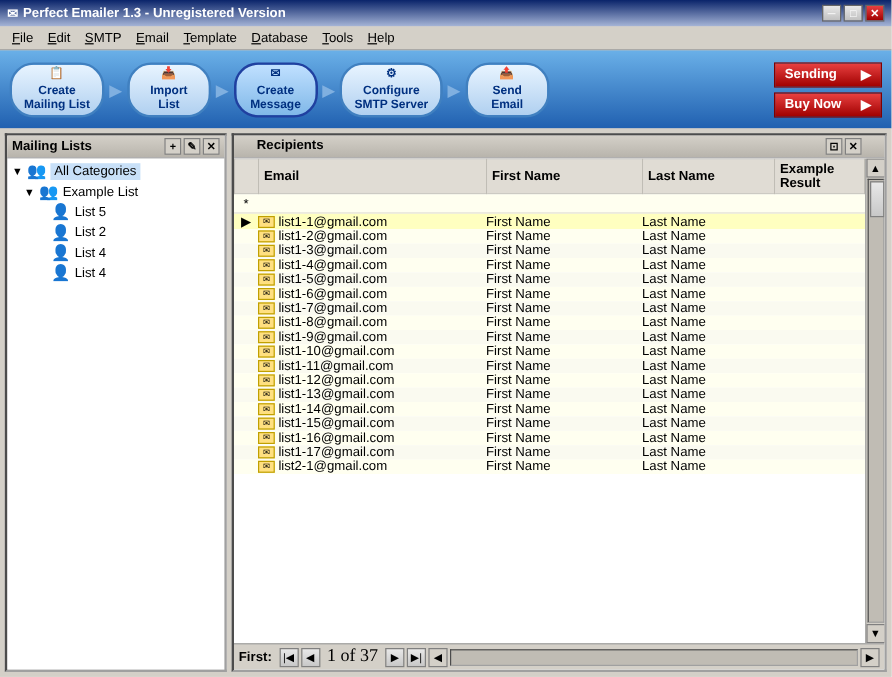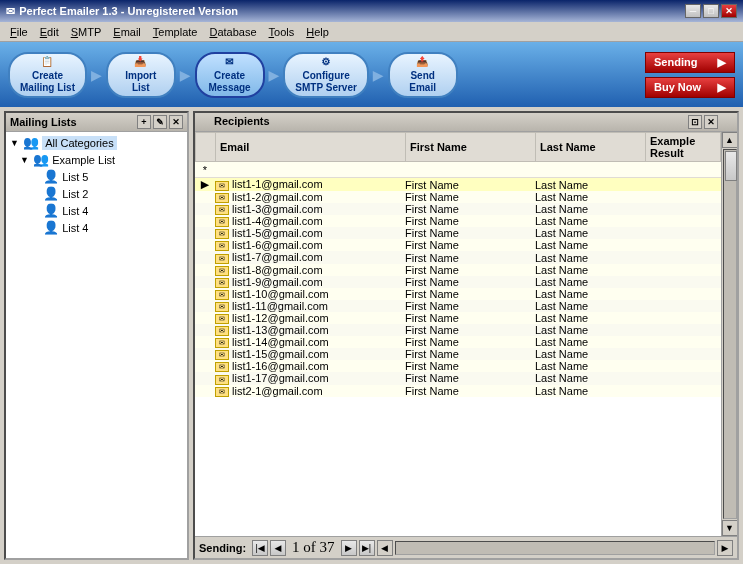--- a/index.html
+++ b/index.html
@@ -566,21 +566,21 @@
         <div class="vscroll-bar">
           <div class="vscroll-btn">▲</div>
           <div class="vscroll-track">
             <div class="vscroll-thumb"></div>
           </div>
           <div class="vscroll-btn">▼</div>
         </div>
       </div>
 
       <div id="record-nav">
-        <span class="nav-label">Sending:</span>
+        <span class="nav-label">First:</span>
         <div class="nav-btn">|◀</div>
         <div class="nav-btn">◀</div>
         <span class="nav-info">
           <span>1</span>
           <span>of</span>
           <span>37</span>
         </span>
         <div class="nav-btn">▶</div>
         <div class="nav-btn">▶|</div>
         <div id="scrollbar-area">

